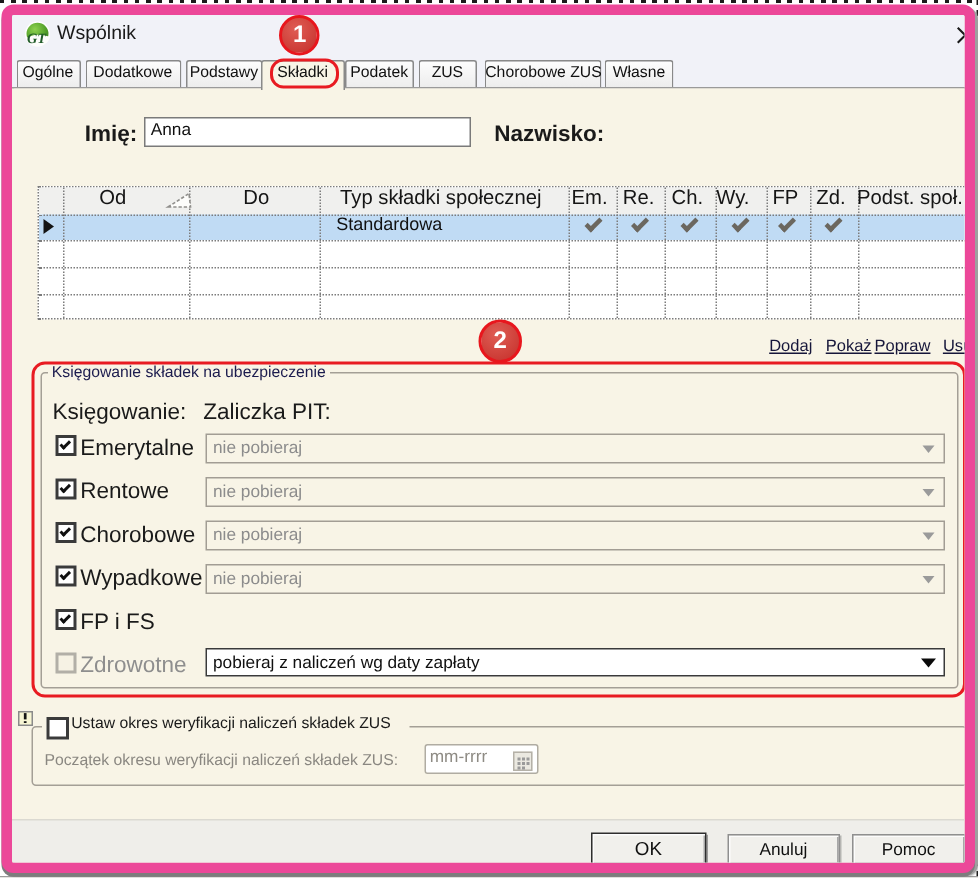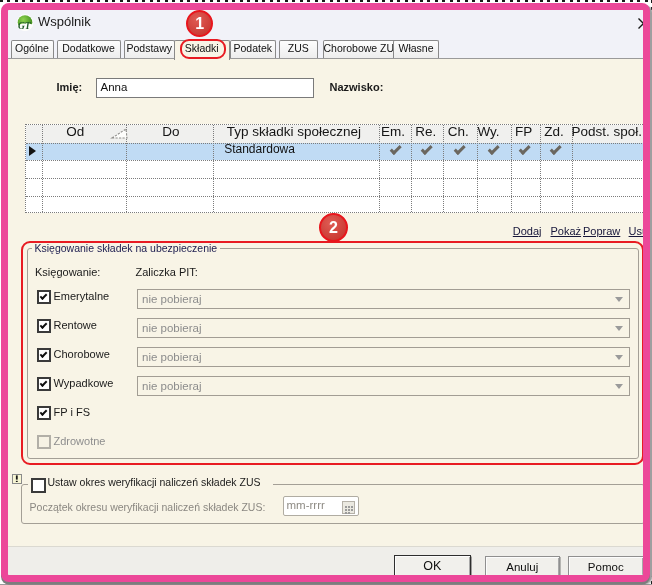--- a/index.html
+++ b/index.html
@@ -19,21 +19,21 @@
   #head { left:0; top:0; width:650px; height:48.5px; background:#f1f2f8; }
   #striprule { left:0; top:48.5px; width:650px; height:1px; background:#9a9a9a; }
   #title { left:30px; top:4.5px; font-size:13px; color:#191919; }
   .tab { top:30.5px; height:18px; border:1px solid #898989; border-bottom:none;
     border-radius:2px 2px 0 0; background:linear-gradient(#fdfdfd,#ededed);
     font-size:10.5px; color:#101010; text-align:center; line-height:15.5px; white-space:nowrap; }
   .tab.sel { background:#f8f4e6; height:19.5px; z-index:3; }
   #content { left:0; top:49.5px; width:650px; height:486.5px; background:#f8f4e6; }
   #footer { left:0; top:536px; width:650px; height:44.5px; background:#efeeea;
     border-top:1px solid #dbd9d1; }
-  .lbl { font-size:11px; white-space:nowrap; color:#1a1a1a; }
+  .lbl { font-size:15px; white-space:nowrap; color:#1a1a1a; }
   .bold { font-weight:bold; }
   .input { background:#fff; border:1px solid #7a7a7a; font-size:11.5px; color:#101010;
     padding-left:4px; line-height:17.5px; }
   
   #tbl { left:16.5px; top:114.8px; width:620px; height:88.5px;
     border:1px dotted #7c7c7c; background:#fff; }
   .vline { top:0; width:0; height:86.5px; border-left:1px dotted #7c7c7c; }
   .hline { left:0; width:618px; height:0; border-top:1px dotted #7c7c7c; }
   #hdr { left:0; top:0; width:618px; height:17.4px; background:#f0f0ee; }
   #selrow { left:0; top:17.4px; width:618px; height:17.5px; background:#c0dbf4; }
@@ -93,21 +93,21 @@
     <path d="M1.5 1.5 L11.5 11.5 M11.5 1.5 L1.5 11.5" stroke="#191919" stroke-width="1.4"></path>
   </svg>
 
   <div class="abs tab" style="left:2.5px;  width:43px;">Ogólne</div>
   <div class="abs tab" style="left:48.5px; width:64px;">Dodatkowe</div>
   <div class="abs tab" style="left:116px;  width:50.5px;">Podstawy</div>
   <div class="abs tab sel" style="left:165.5px;width:56.5px;">Składki</div>
   <div class="abs tab" style="left:221.5px;width:46.5px;">Podatek</div>
   <div class="abs tab" style="left:270.5px;width:39.5px;">ZUS</div>
   <div class="abs tab" style="left:314.5px;width:78.5px;">Chorobowe ZUS</div>
-  <div class="abs tab" style="left:385px;width:46px;">Własne</div>
+  <div class="abs tab" style="left:395px;width:46px;">Własne</div>
   <div class="abs" id="content"></div>
 
   <div class="abs lbl bold" style="left:48.5px; top:71.5px;">Imię:</div>
   <div class="abs input" style="left:87.5px; top:68.5px; width:218px; height:20px;">Anna</div>
   <div class="abs lbl bold" style="left:321.5px; top:71.5px;">Nazwisko:</div>
 
   <div class="abs" id="tbl">
     <div class="abs" id="hdr"></div>
     <div class="abs" id="selrow"></div>
     <div class="abs hline" style="top:17.4px;"></div>
@@ -178,20 +178,21 @@
       <span class="abs chk2"></span>
     </div>
   <div class="abs lbl" style="left:45.5px; top:367px;">Wypadkowe</div>
   <div class="abs dd" style="top:366px;">nie pobieraj<span class="abs arr" style="right:6px; top:7px;"></span></div>
   <div class="abs cb" style="left:28.5px; top:396px;">
       <span class="abs chk2"></span>
     </div>
   <div class="abs lbl" style="left:45.5px; top:396px;">FP i FS</div>
   <div class="abs cb dis" style="left:28.5px; top:425px;"></div>
   <div class="abs lbl" style="left:45.5px; top:425px; color:#8e8e8e;">Zdrowotne</div>
+  <div class="abs dd" style="top:422px; height:19.5px; background:#fff; border:1px solid #3a3a3a; color:#101010;">pobieraj z naliczeń wg daty zapłaty<span class="abs arr" style="right:5px; top:6.5px; border-left-width:5.5px; border-right-width:5.5px; border-top:6px solid #0a0a0a;"></span></div>
 
   <div class="abs grp" style="left:13px; top:474px; width:624px; height:40.5px;"></div>
   <div class="abs" style="left:3.5px; top:464px; width:10.5px; height:10.5px; background:#f8f6d4;
     border:1.5px solid #8a8a8a;">
       <svg width="7.5" height="7.5" viewBox="0 0 7.5 7.5" style="position:absolute;left:0;top:0;">
     <rect x="2.9" y="0.4" width="1.8" height="4.2" fill="#151515"></rect>
         <rect x="2.9" y="5.8" width="1.8" height="1.6" fill="#151515"></rect>
       </svg>
     </div>
   <div class="abs" style="left:20px; top:466px; width:245px; height:14px; background:#f8f4e6;"></div>

